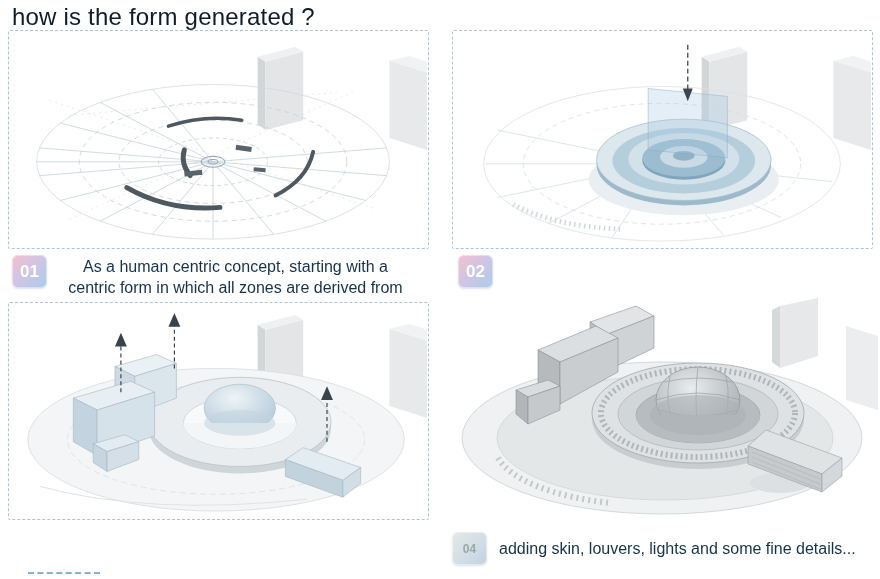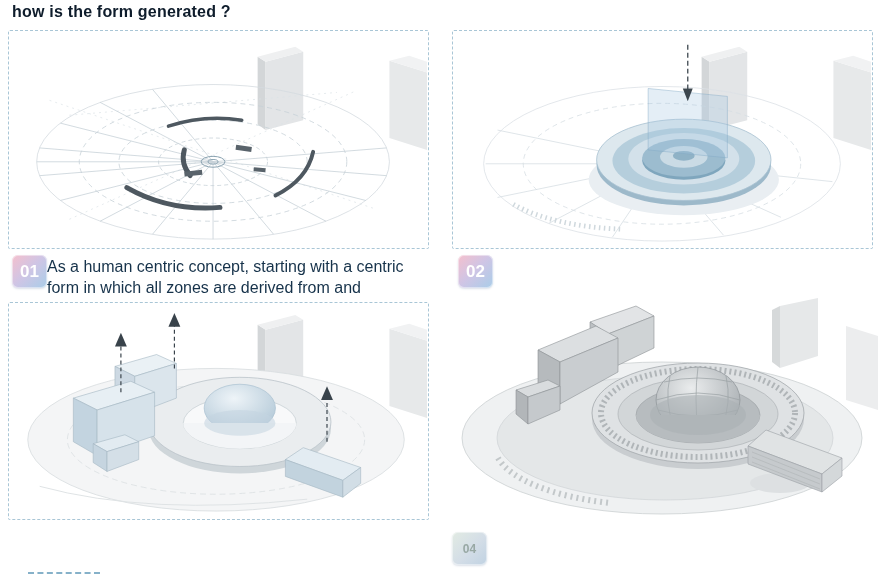--- a/index.html
+++ b/index.html
@@ -4,33 +4,33 @@
 <style>
   * { margin:0; padding:0; box-sizing:border-box; }
   html,body { width:880px; height:579px; }
   body {
     position:relative; overflow:hidden; background:#ffffff;
     font-family:"Liberation Sans", sans-serif; color:#16324a;
   }
   .page { position:absolute; inset:0; }
   .title {
     position:absolute; left:12px; top:3px;
-    font-size:16px; font-weight:bold; color:#0e1c2b; letter-spacing:.2px;
+    font-size:24px; font-weight:normal; color:#0e1c2b; letter-spacing:.2px;
   }
   .panel {
     position:absolute; border:1.5px dashed #a9c6d6; border-radius:2px;
     background:#ffffff; overflow:hidden;
   }
   #panel1 { left:8px;   top:30px;  width:421px; height:219px; }
   #panel2 { left:452px; top:30px;  width:421px; height:219px; }
   #panel3 { left:8px;   top:302px; width:421px; height:218px; }
   #panel4 { left:450px; top:298px; width:428px; height:226px; border:none; }
   .panel svg { display:block; width:100%; height:100%; }
 
-  .step { position:absolute; display:flex; align-items:flex-start; }
+  .step { position:absolute; display:flex; gap:12px; align-items:flex-start;text-align:center; }
   #step1 { left:12px;  top:255px; width:400px; }
   #step2 { left:458px; top:255px; width:418px; }
   #step3 { left:12px;  top:529px; width:410px; }
   #step4 { left:452px; top:532px; width:424px; align-items:center; }
 
   .badge {
     flex:0 0 auto; width:35px; height:33px; border-radius:6px;
     background:linear-gradient(135deg,#f5c0cd 0%,#cfc5e5 48%,#a9cde8 100%);
     color:#ffffff; font-weight:bold; font-size:17px;
     display:flex; align-items:center; justify-content:center;
@@ -267,17 +267,18 @@
         <polygon points="372,176 392,160 392,178 372,194" fill="#d4d8da"></polygon>
         <line x1="302" y1="154" x2="370" y2="181" stroke="#aeb3b6"></line>
         <line x1="302" y1="159" x2="370" y2="186" stroke="#aeb3b6"></line>
         <line x1="302" y1="164" x2="370" y2="191" stroke="#aeb3b6"></line>
       </g>
     </svg>
   </div>
 
   <div class="step" id="step4">
     <div class="badge muted">04</div>
+    <p class="step-text">adding skin, louvers, lights and some fine details...</p>
   </div>
 
   <div class="bottom-dash"></div>
 
 </div>
 
 </body></html>

